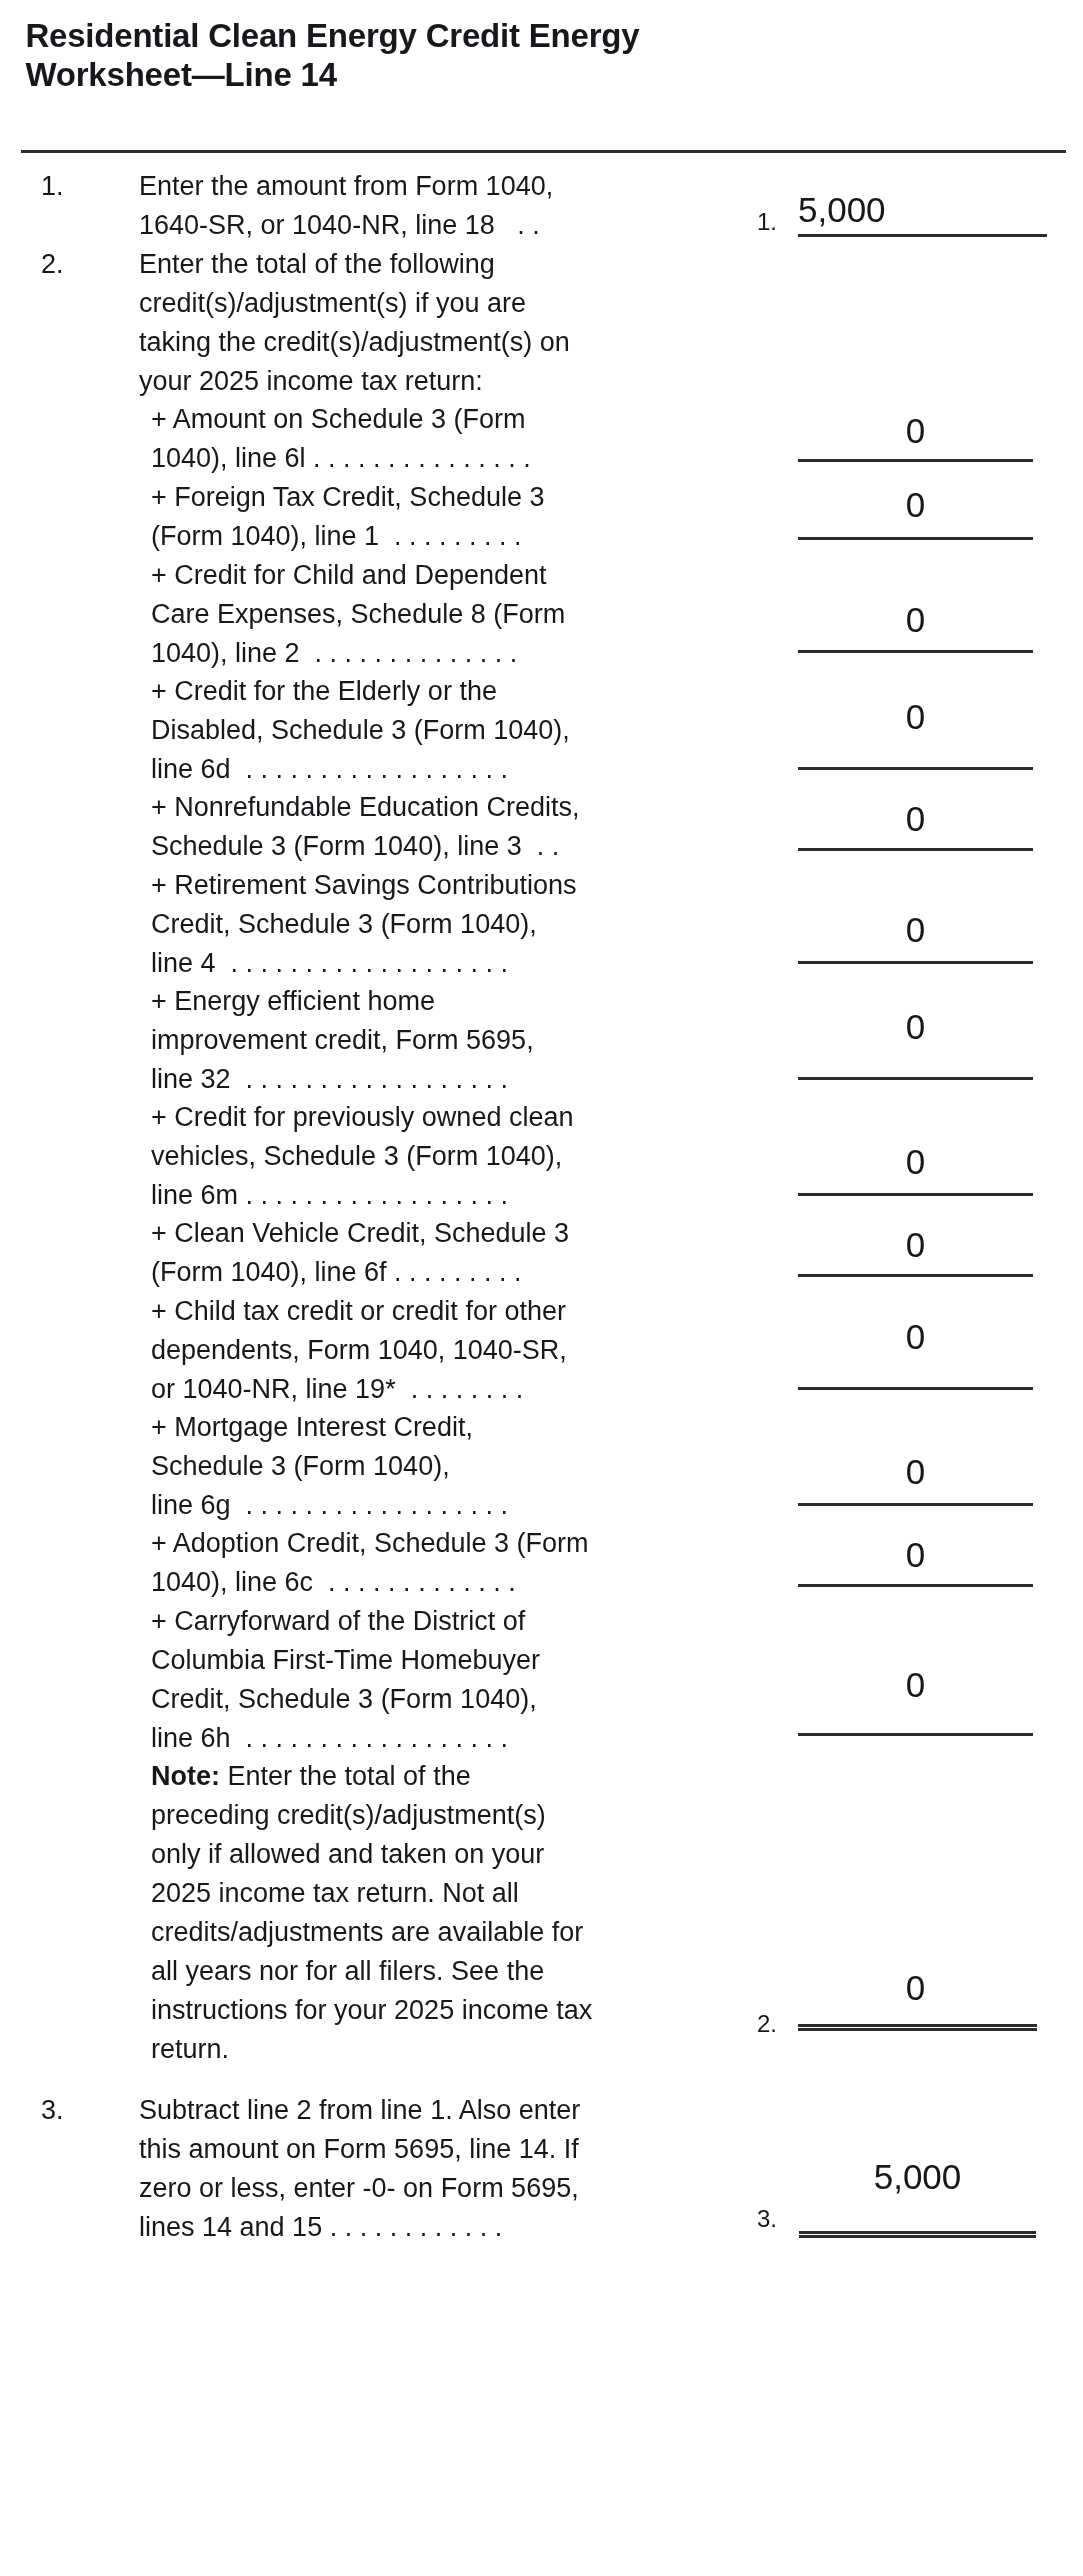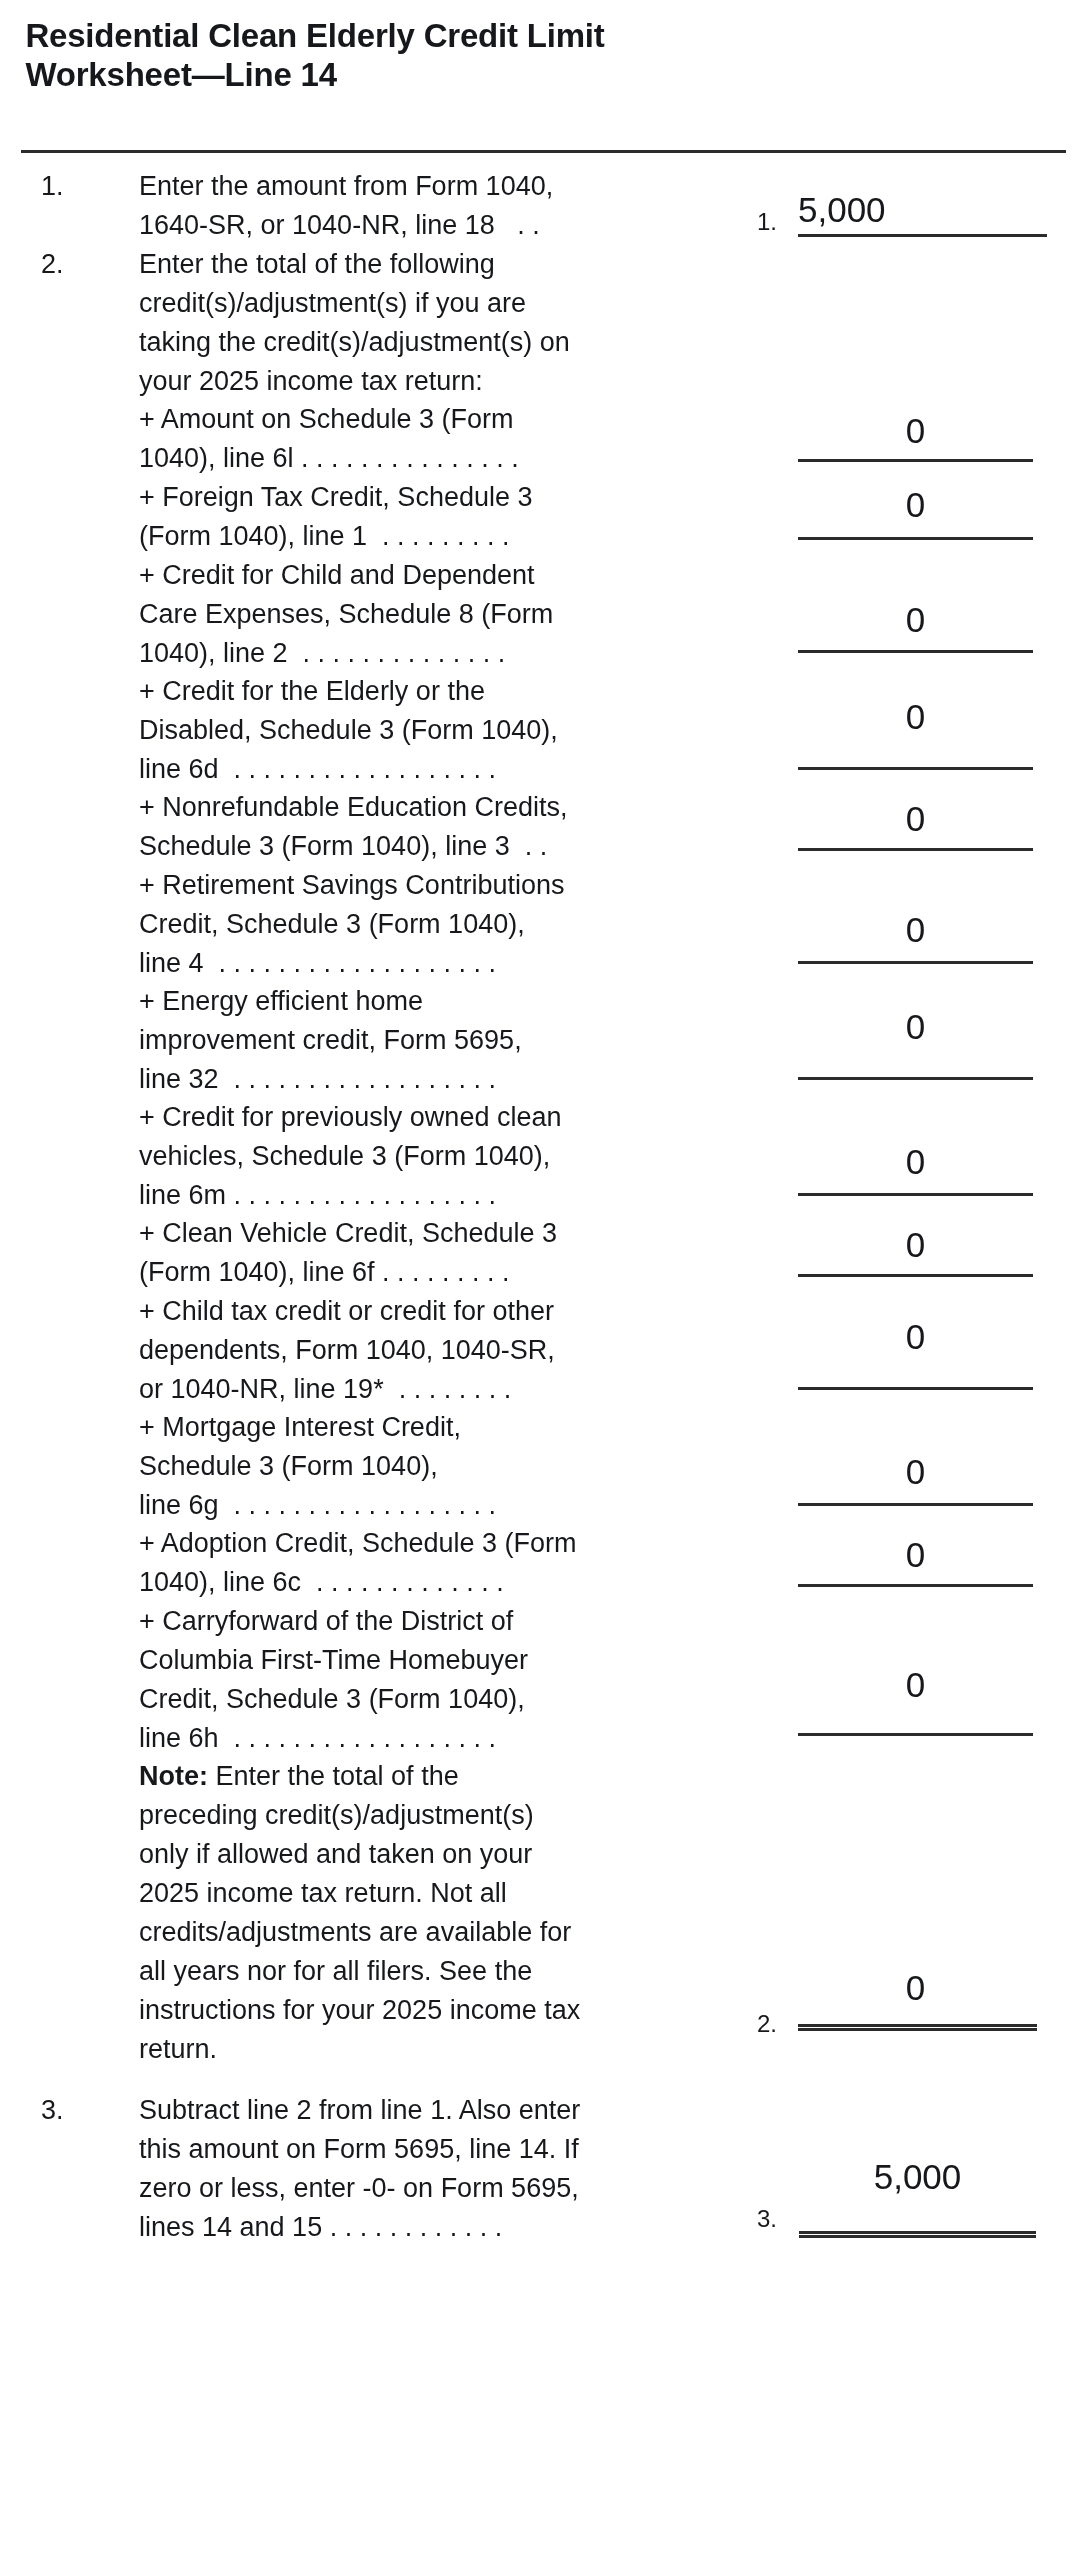--- a/index.html
+++ b/index.html
@@ -75,21 +75,21 @@
     position: absolute;
     left: 139px;
     top: 0;
     width: 575px;
     font-size: 27px;
     line-height: 39px;
     color: #16181c;
     white-space: pre-wrap;
   }
   .text.sub {
-    left: 139px;
+    left: 151px;
     width: 588px;
   }
   .text b { font-weight: bold; }
 
   
   .val-num {
     position: absolute;
     font-size: 24px;
     line-height: 27px;
     color: #16181c;
@@ -111,21 +111,21 @@
     background:
       linear-gradient(#2b2b2b 0 2.7px, #ffffff 2.7px 4px, #2b2b2b 4px 6.7px);
   }
 </style>
 </head>
 <body>
 
 <div id="sheet">
 
   <div class="title-block">
-    <div class="title-line">Residential Clean Elderly Credit Limit</div>
+    <div class="title-line">Residential Clean Energy Credit Energy</div>
     <div class="title-line">Worksheet—Line 14</div>
   </div>
   <div class="title-rule"></div>
 
   <div class="rows">
 
     <div class="row" style="height:78px;">
       <div class="num">1.</div>
       <div class="text">Enter the amount from Form 1040,
 1640-SR, or 1040-NR, line 18   . .</div>

